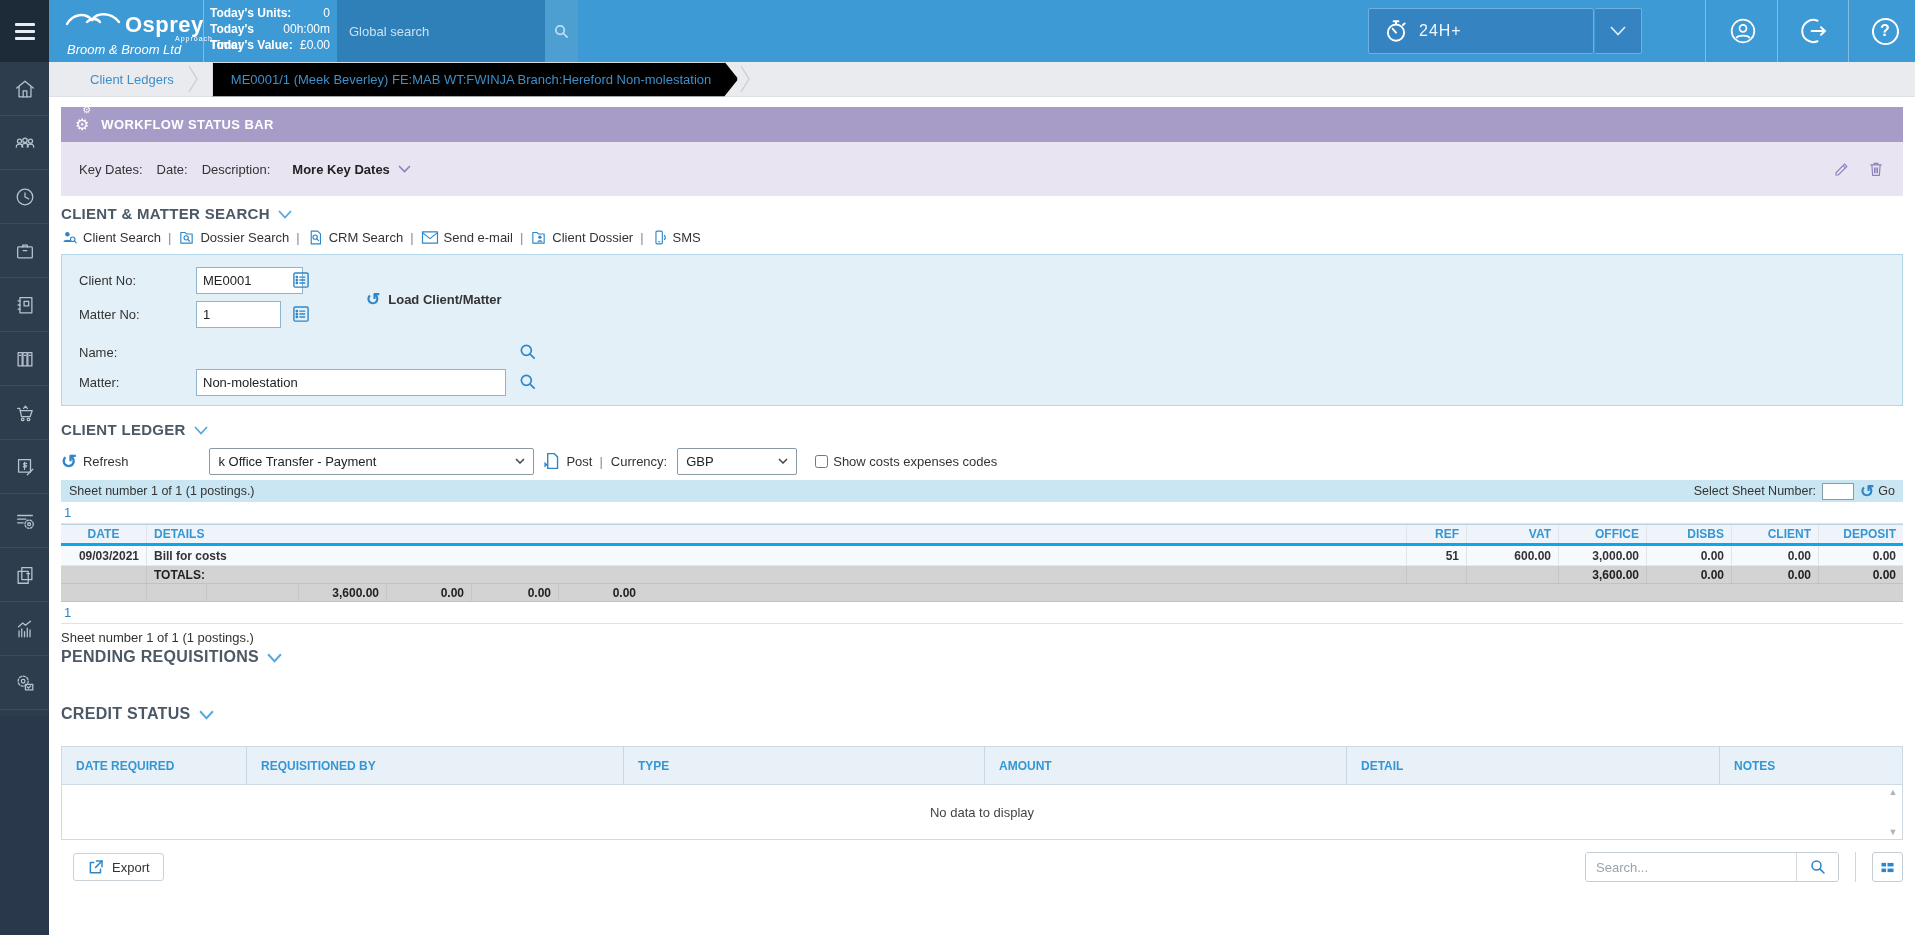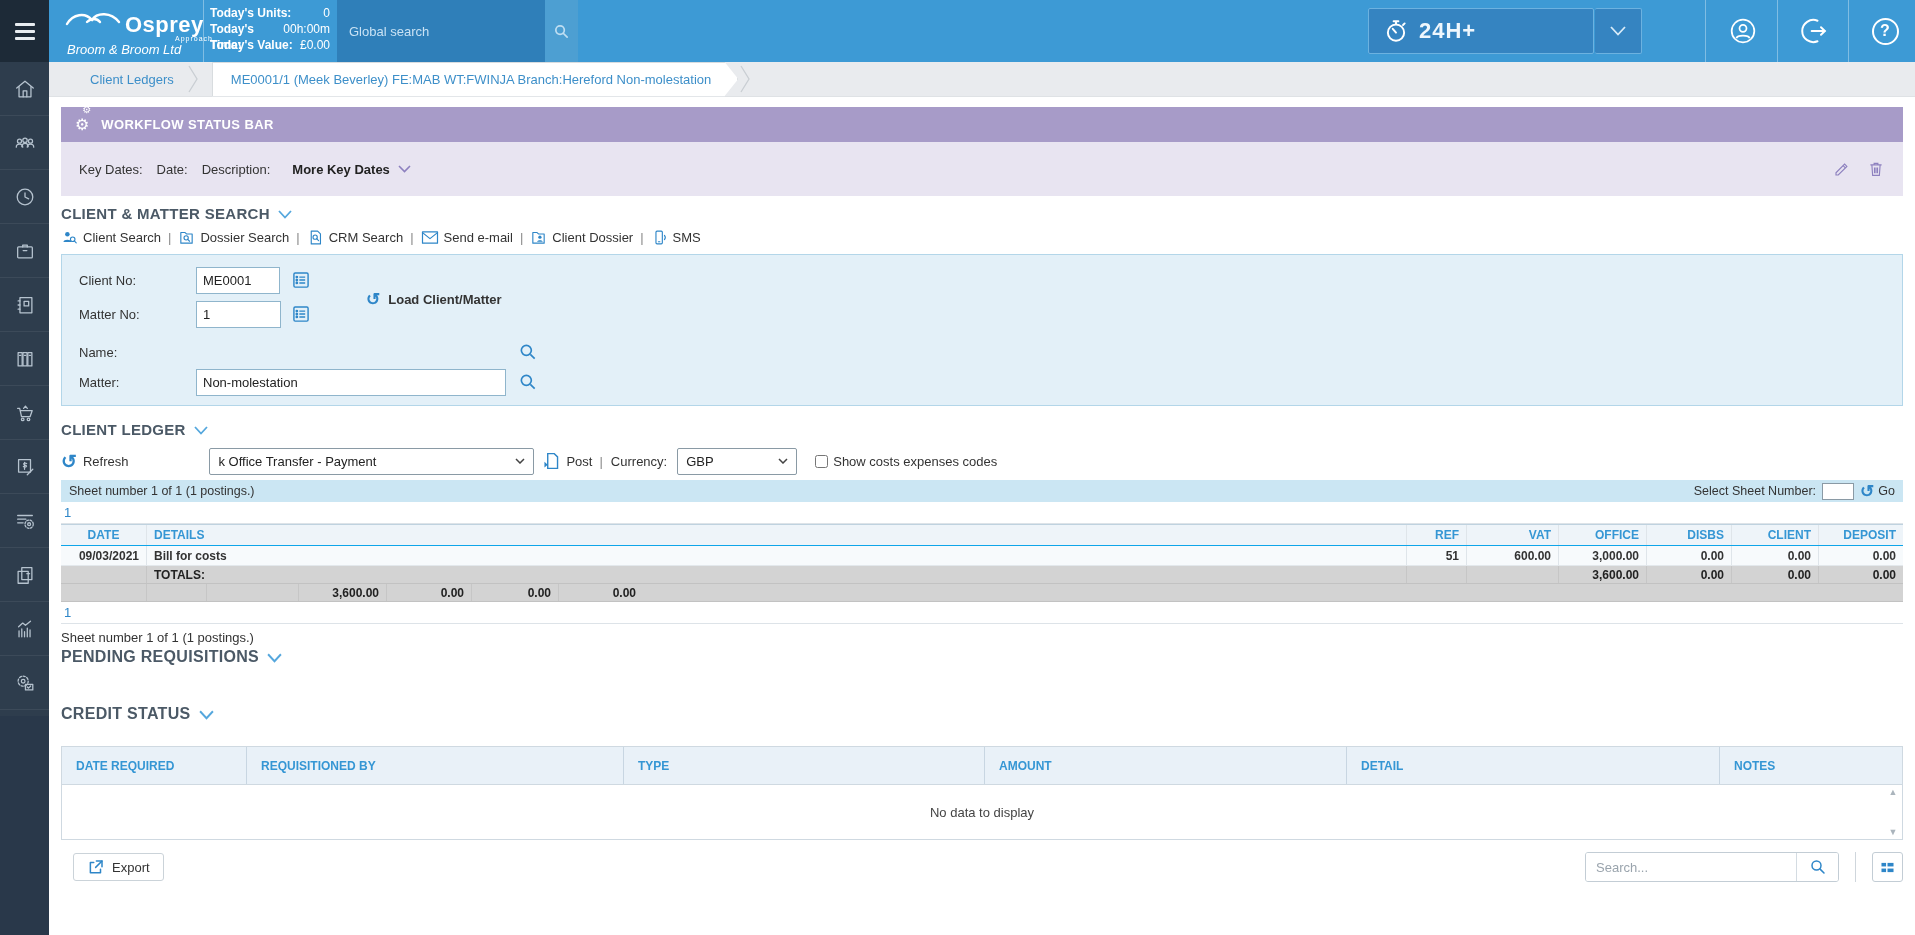--- a/index.html
+++ b/index.html
@@ -22,30 +22,30 @@
   #brand-tag { position:absolute; left:112px; top:31px; font-size:7px; letter-spacing:1px; }
   #brand-co { position:absolute; left:4px; top:38px; font-size:13px; font-style:italic; }
   .v-div { position:absolute; top:0; width:1px; height:62px; background:rgba(255,255,255,0.35); }
   #stats { position:absolute; left:161px; top:5px; width:120px; }
   .stat-row { display:flex; justify-content:space-between; height:16px; line-height:16px; font-size:12px; }
   .stat-label { font-weight:bold; }
   #gsearch { position:absolute; left:288px; top:0; width:208px; height:62px; background:#2f7fb9; border:none; outline:none; color:#e8f3fb; font-size:13px; padding:0 12px; font-family:"Liberation Sans", sans-serif; }
   #gsearch::placeholder { color:#c9e2f4; }
   #gsearch-btn { position:absolute; left:496px; top:0; width:33px; height:62px; background:#4d9fd2; border:none; display:flex; align-items:center; justify-content:center; cursor:pointer; }
   #timerbox { position:absolute; left:1319px; top:8px; width:226px; height:46px; background:#3584c1; border:1px solid #6cb2e0; border-radius:2px; display:flex; align-items:center; padding-left:14px; gap:10px; cursor:pointer; }
-  #timer-label { font-size:22px; font-weight:700; color:#eef7fd; letter-spacing:1px; }
+  #timer-label { font-size:16px; font-weight:400; color:#eef7fd; letter-spacing:1px; }
   #timer-dd { position:absolute; left:1546px; top:8px; width:47px; height:46px; background:#3584c1; border:1px solid #6cb2e0; border-left:none; border-radius:2px; display:flex; align-items:center; justify-content:center; cursor:pointer; }
   .top-icon { position:absolute; top:17px; width:28px; height:28px; cursor:pointer; display:flex; align-items:center; justify-content:center; }
   #help-icon-btn { border:2px solid #fff; border-radius:50%; width:27px; height:27px; font-size:16px; font-weight:bold; color:#fff; }
 
   
   #crumbbar { position:absolute; left:49px; top:62px; width:1866px; height:35px; background:#e9ebee; border-bottom:1px solid #dfe2e5; display:flex; align-items:center; }
   .crumb1 { margin-left:41px; font-size:13px; color:#3d8fc9; cursor:pointer; }
   .crumb-sep { margin:0 14px; }
-  .crumb-chip { background:#ffffff; border:1px solid #d8dcdf; height:35px; display:flex; align-items:center; padding:0 10px 0 18px; font-size:13px; color:#3d8fc9; clip-path:polygon(0 0, calc(100% - 14px) 0, 100% 50%, calc(100% - 14px) 100%, 0 100%); padding-right:26px; cursor:pointer; }
+  .crumb-chip { background:#000000; border:1px solid #d8dcdf; height:35px; display:flex; align-items:center; padding:0 10px 0 18px; font-size:13px; color:#3d8fc9; clip-path:polygon(0 0, calc(100% - 14px) 0, 100% 50%, calc(100% - 14px) 100%, 0 100%); padding-right:26px; cursor:pointer; }
 
   
   #content { position:absolute; left:49px; top:97px; width:1866px; height:838px; background:#fff; padding:0 12px; }
 
   #wf-bar { margin-top:10px; height:35px; background:#a79bc8; color:#fff; display:flex; align-items:center; padding-left:14px; gap:10px; }
   #wf-bar .title { font-size:13px; font-weight:bold; letter-spacing:0.4px; }
   .gear-big { font-size:16px; line-height:16px; }
   .gear-small { font-size:10px; line-height:10px; margin-left:-7px; margin-top:-12px; }
 
   #keydates { height:54px; background:#e8e4f1; display:flex; align-items:center; padding:0 18px; font-size:13px; color:#333; }
@@ -91,21 +91,21 @@
   .lt-row > div { padding:0 7px; display:flex; align-items:center; border-left:1px solid #dfe5ea; }
   .lt-row > div:first-child { border-left:none; }
   .c-date { width:85px; justify-content:flex-end; }
   .c-details { flex:1; }
   .c-ref { width:60px; justify-content:flex-end; }
   .c-vat { width:92px; justify-content:flex-end; }
   .c-office { width:88px; justify-content:flex-end; }
   .c-disbs { width:85px; justify-content:flex-end; }
   .c-client { width:87px; justify-content:flex-end; }
   .c-deposit { width:85px; justify-content:flex-end; }
-  #lt-head { height:22px; font-weight:bold; color:#3596d4; background:#eef4f9; border-top:1px solid #bfd2df; border-bottom:1px solid #0ea5e9; }
+  #lt-head { height:22px; font-weight:bold; color:#3596d4; background:#eef4f9; border-top:1px solid #bfd2df; border-bottom:3px solid #0ea5e9; }
   #lt-head .c-date { justify-content:center; }
   #lt-datarow { height:20px; background:#f7fafc; color:#333; border-bottom:1px solid #e3e8ec; cursor:pointer; }
   .lt-total { height:18px; background:#d3d3d3; color:#222; font-weight:bold; border-bottom:1px solid #c2c2c2; }
   .lt-total > div { border-left:1px solid #c6c6c6; }
   .lt-total > div:first-child { border-left:none; }
 
   #sheetfooter { height:20px; padding-top:6px; font-size:13px; color:#333; }
   #credit-head { margin-top:32px; height:24px; font-size:16px; }
   #pending-head { height:26px; font-size:16px; }
 
@@ -404,21 +404,21 @@
             <rect x="7" y="3" width="9" height="18" rx="1.5"></rect>
             <path d="M10.5 18h2"></path>
             <path d="M19 9c1.2 1.5 1.2 4.5 0 6"></path>
           </svg>
         <span>SMS</span>
       </span>
     </div>
 
     <div id="form-panel">
       <span class="f-label" style="top:18px">Client No:</span>
-      <input class="f-input" style="top: 12px; width: 84px;" type="text" value="ME0001">
+      <input class="f-input" style="top: 12px; width: 107px;" type="text" value="ME0001">
       <svg class="lookup-icon" style="left:229px; top:15px" width="20" height="20" viewBox="0 0 24 24" fill="none" stroke="#2e86c8" stroke-width="1.7">
           <rect x="3.5" y="3.5" width="17" height="17" rx="1.5"></rect>
           <path d="M10 8.5h7 M10 12h7 M10 15.5h7"></path>
           <circle cx="7" cy="8.5" r="0.8" fill="#2e86c8"></circle>
           <circle cx="7" cy="12" r="0.8" fill="#2e86c8"></circle>
           <circle cx="7" cy="15.5" r="0.8" fill="#2e86c8"></circle>
         </svg>
 
       <span class="f-label" style="top:52px">Matter No:</span>
       <input class="f-input" style="top: 46px; width: 85px;" type="text" value="1">

